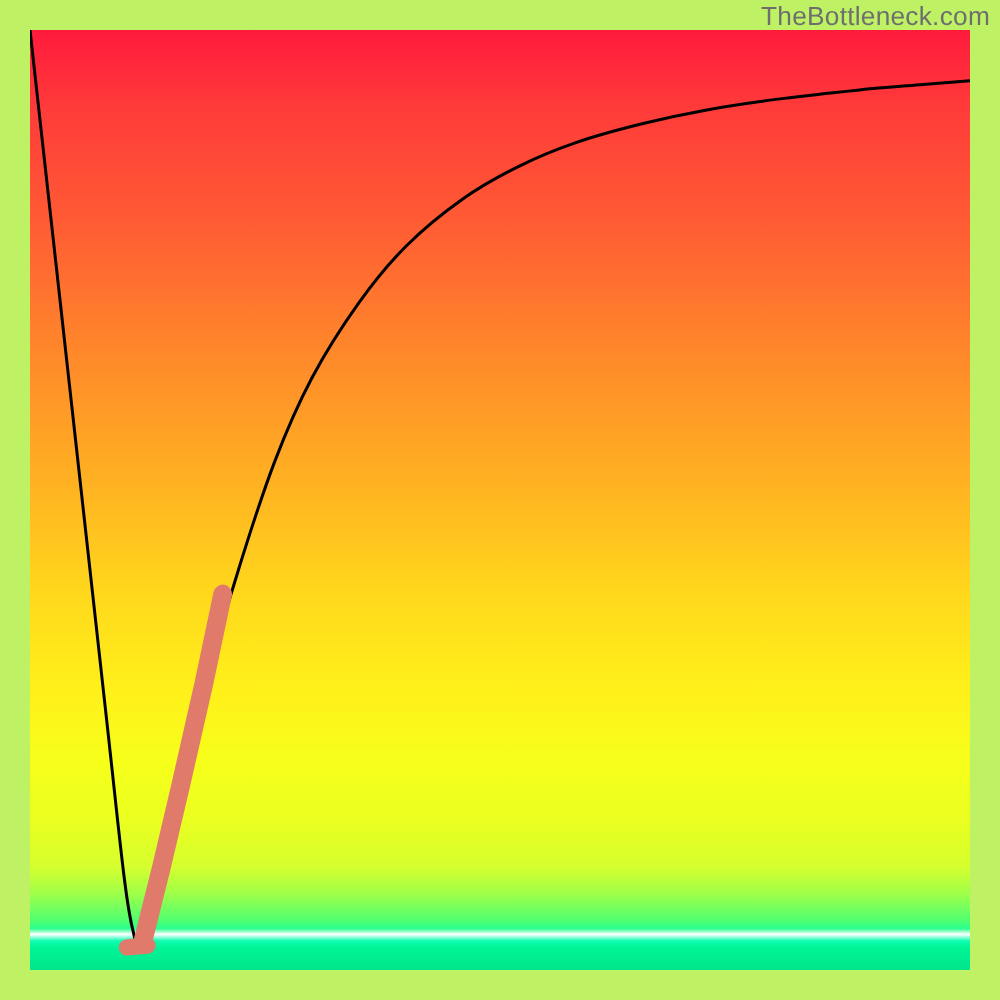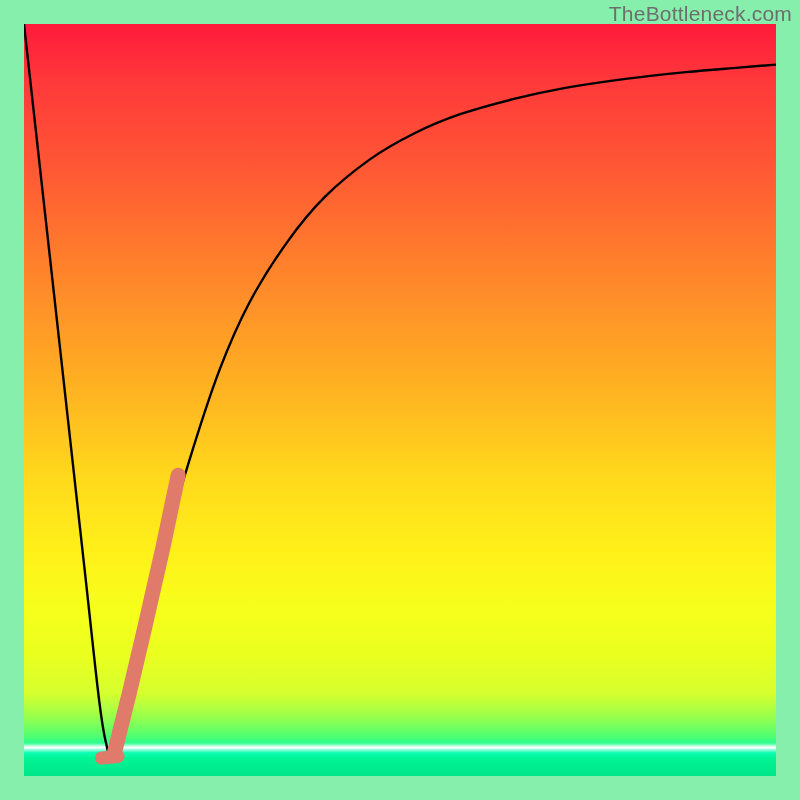--- a/index.html
+++ b/index.html
@@ -10,21 +10,21 @@
     background: #000;
     overflow: hidden;
     font-family: Arial, Helvetica, sans-serif;
   }
   .frame {
     position: absolute;
     left: 0;
     top: 0;
     width: 800px;
     height: 800px;
-    background: #86efac;
+    background: #bef264;
   }
   .plot {
     position: absolute;
     left: 24px;
     top: 24px;
     width: 752px;
     height: 752px;
     overflow: hidden;
   }
   .gradient {

